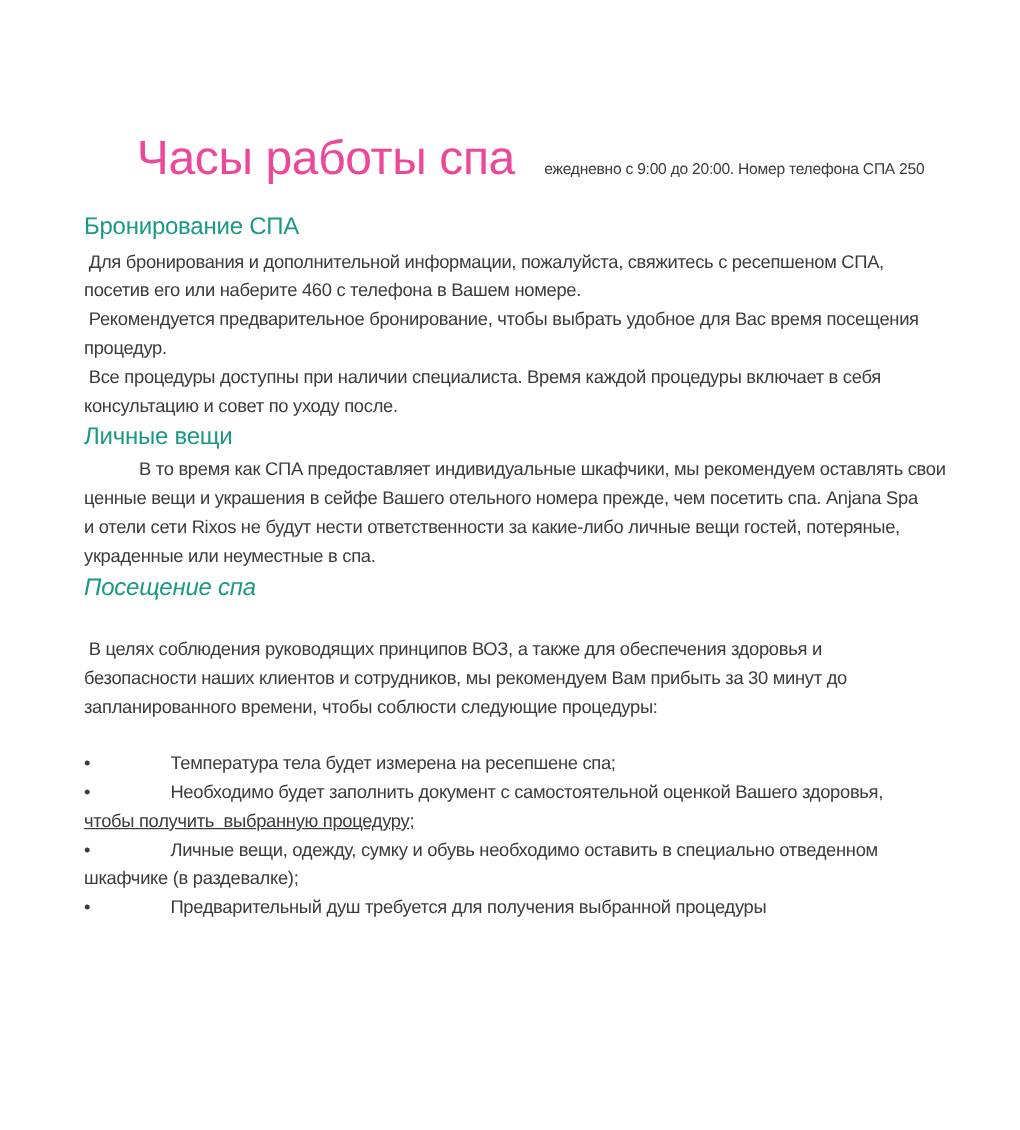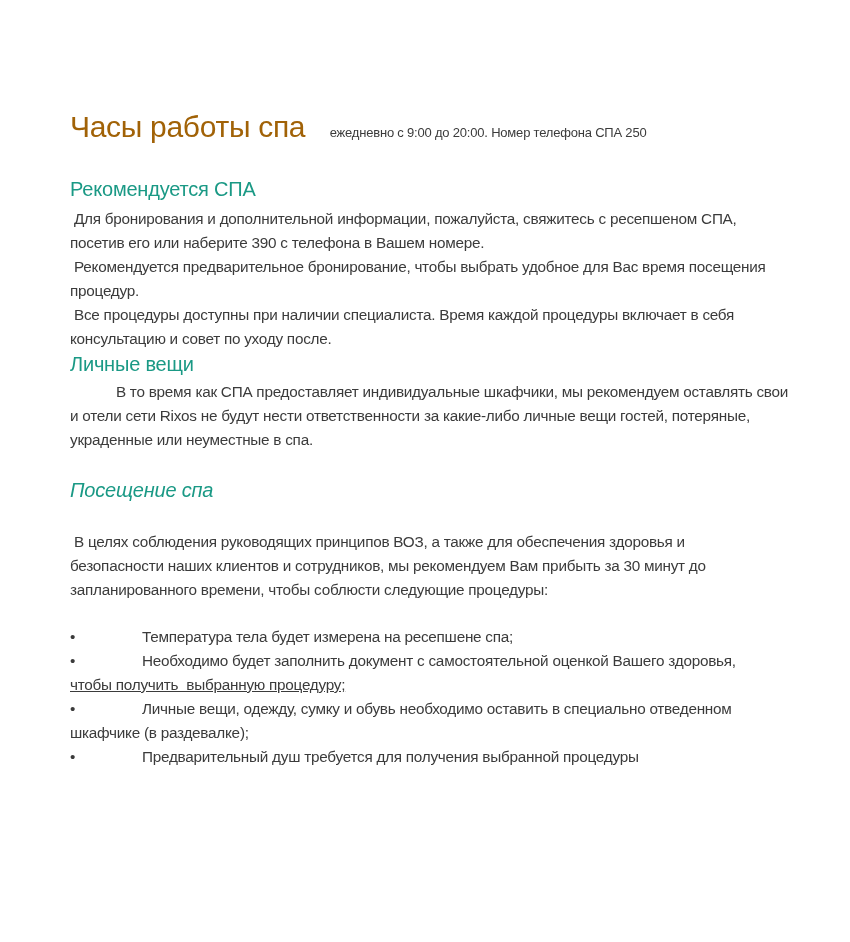--- a/index.html
+++ b/index.html
@@ -2,52 +2,53 @@
 <html><head>
   <meta charset="utf-8">
   <style>
     html, body { margin: 0; padding: 0; background: #ffffff; }
     body {
       width: 850px; height: 942px; position: relative; overflow: hidden;
       font-family: "Liberation Sans", sans-serif; color: #3b3b3b;
     }
     .page { position: absolute; left: 70px; top: 0; width: 760px; }
     .title-line { position: absolute; top: 110px; left: 0; white-space: nowrap; }
-    .title { font-size: 30px; color: #a16207; letter-spacing: -0.3px; }
+    .title { font-size: 40px; color: #ec4899; letter-spacing: -0.3px; margin-left: 44px; }
     .title-sub { font-size: 13px; color: #3b3b3b; margin-left: 20px; letter-spacing: -0.2px; }
     .h2 { position: absolute; left: 0; font-size: 20px; color: #1a9985; letter-spacing: -0.2px; }
     .para { position: absolute; left: 0; width: 760px; font-size: 15.3px; line-height: 24px; letter-spacing: -0.25px; }
     .para p { margin: 0; }
     .bullets { position: absolute; left: 0; top: 625px; width: 760px; font-size: 15.3px; line-height: 24px; letter-spacing: -0.25px; }
     .bullet-item { margin: 0; }
     .bullet-dot { display: inline-block; width: 72px; }
   </style>
 </head>
 <body>
 
 <div class="page">
 
   <div class="title-line">
     <span class="title">Часы работы спа</span>
     <span class="title-sub">ежедневно с 9:00 до 20:00. Номер телефона СПА 250</span>
   </div>
 
-  <div class="h2" style="top:178px;">Рекомендуется СПА</div>
+  <div class="h2" style="top:178px;">Бронирование СПА</div>
   <div class="para" style="top:207px;">
     <p style="white-space:pre;"> Для бронирования и дополнительной информации, пожалуйста, свяжитесь с ресепшеном СПА,</p>
-    <p>посетив его или наберите 390 с телефона в Вашем номере.</p>
+    <p>посетив его или наберите 460 с телефона в Вашем номере.</p>
     <p style="white-space:pre;"> Рекомендуется предварительное бронирование, чтобы выбрать удобное для Вас время посещения</p>
     <p>процедур.</p>
     <p style="white-space:pre;"> Все процедуры доступны при наличии специалиста. Время каждой процедуры включает в себя</p>
     <p>консультацию и совет по уходу после.</p>
   </div>
 
   <div class="h2" style="top:353px;">Личные вещи</div>
   <div class="para" style="top:380px;">
     <p style="white-space:pre;text-align:center;"> В то время как СПА предоставляет индивидуальные шкафчики, мы рекомендуем оставлять свои</p>
+    <p>ценные вещи и украшения в сейфе Вашего отельного номера прежде, чем посетить спа. Anjana Spa</p>
     <p>и отели сети Rixos не будут нести ответственности за какие-либо личные вещи гостей, потеряные,</p>
     <p>украденные или неуместные в спа.</p>
   </div>
 
   <div class="h2" style="top:479px;font-style:italic;">Посещение спа</div>
   <div class="para" style="top:530px;">
     <p style="white-space:pre;"> В целях соблюдения руководящих принципов ВОЗ, а также для обеспечения здоровья и</p>
     <p>безопасности наших клиентов и сотрудников, мы рекомендуем Вам прибыть за 30 минут до</p>
     <p>запланированного времени, чтобы соблюсти следующие процедуры:</p>
   </div>

